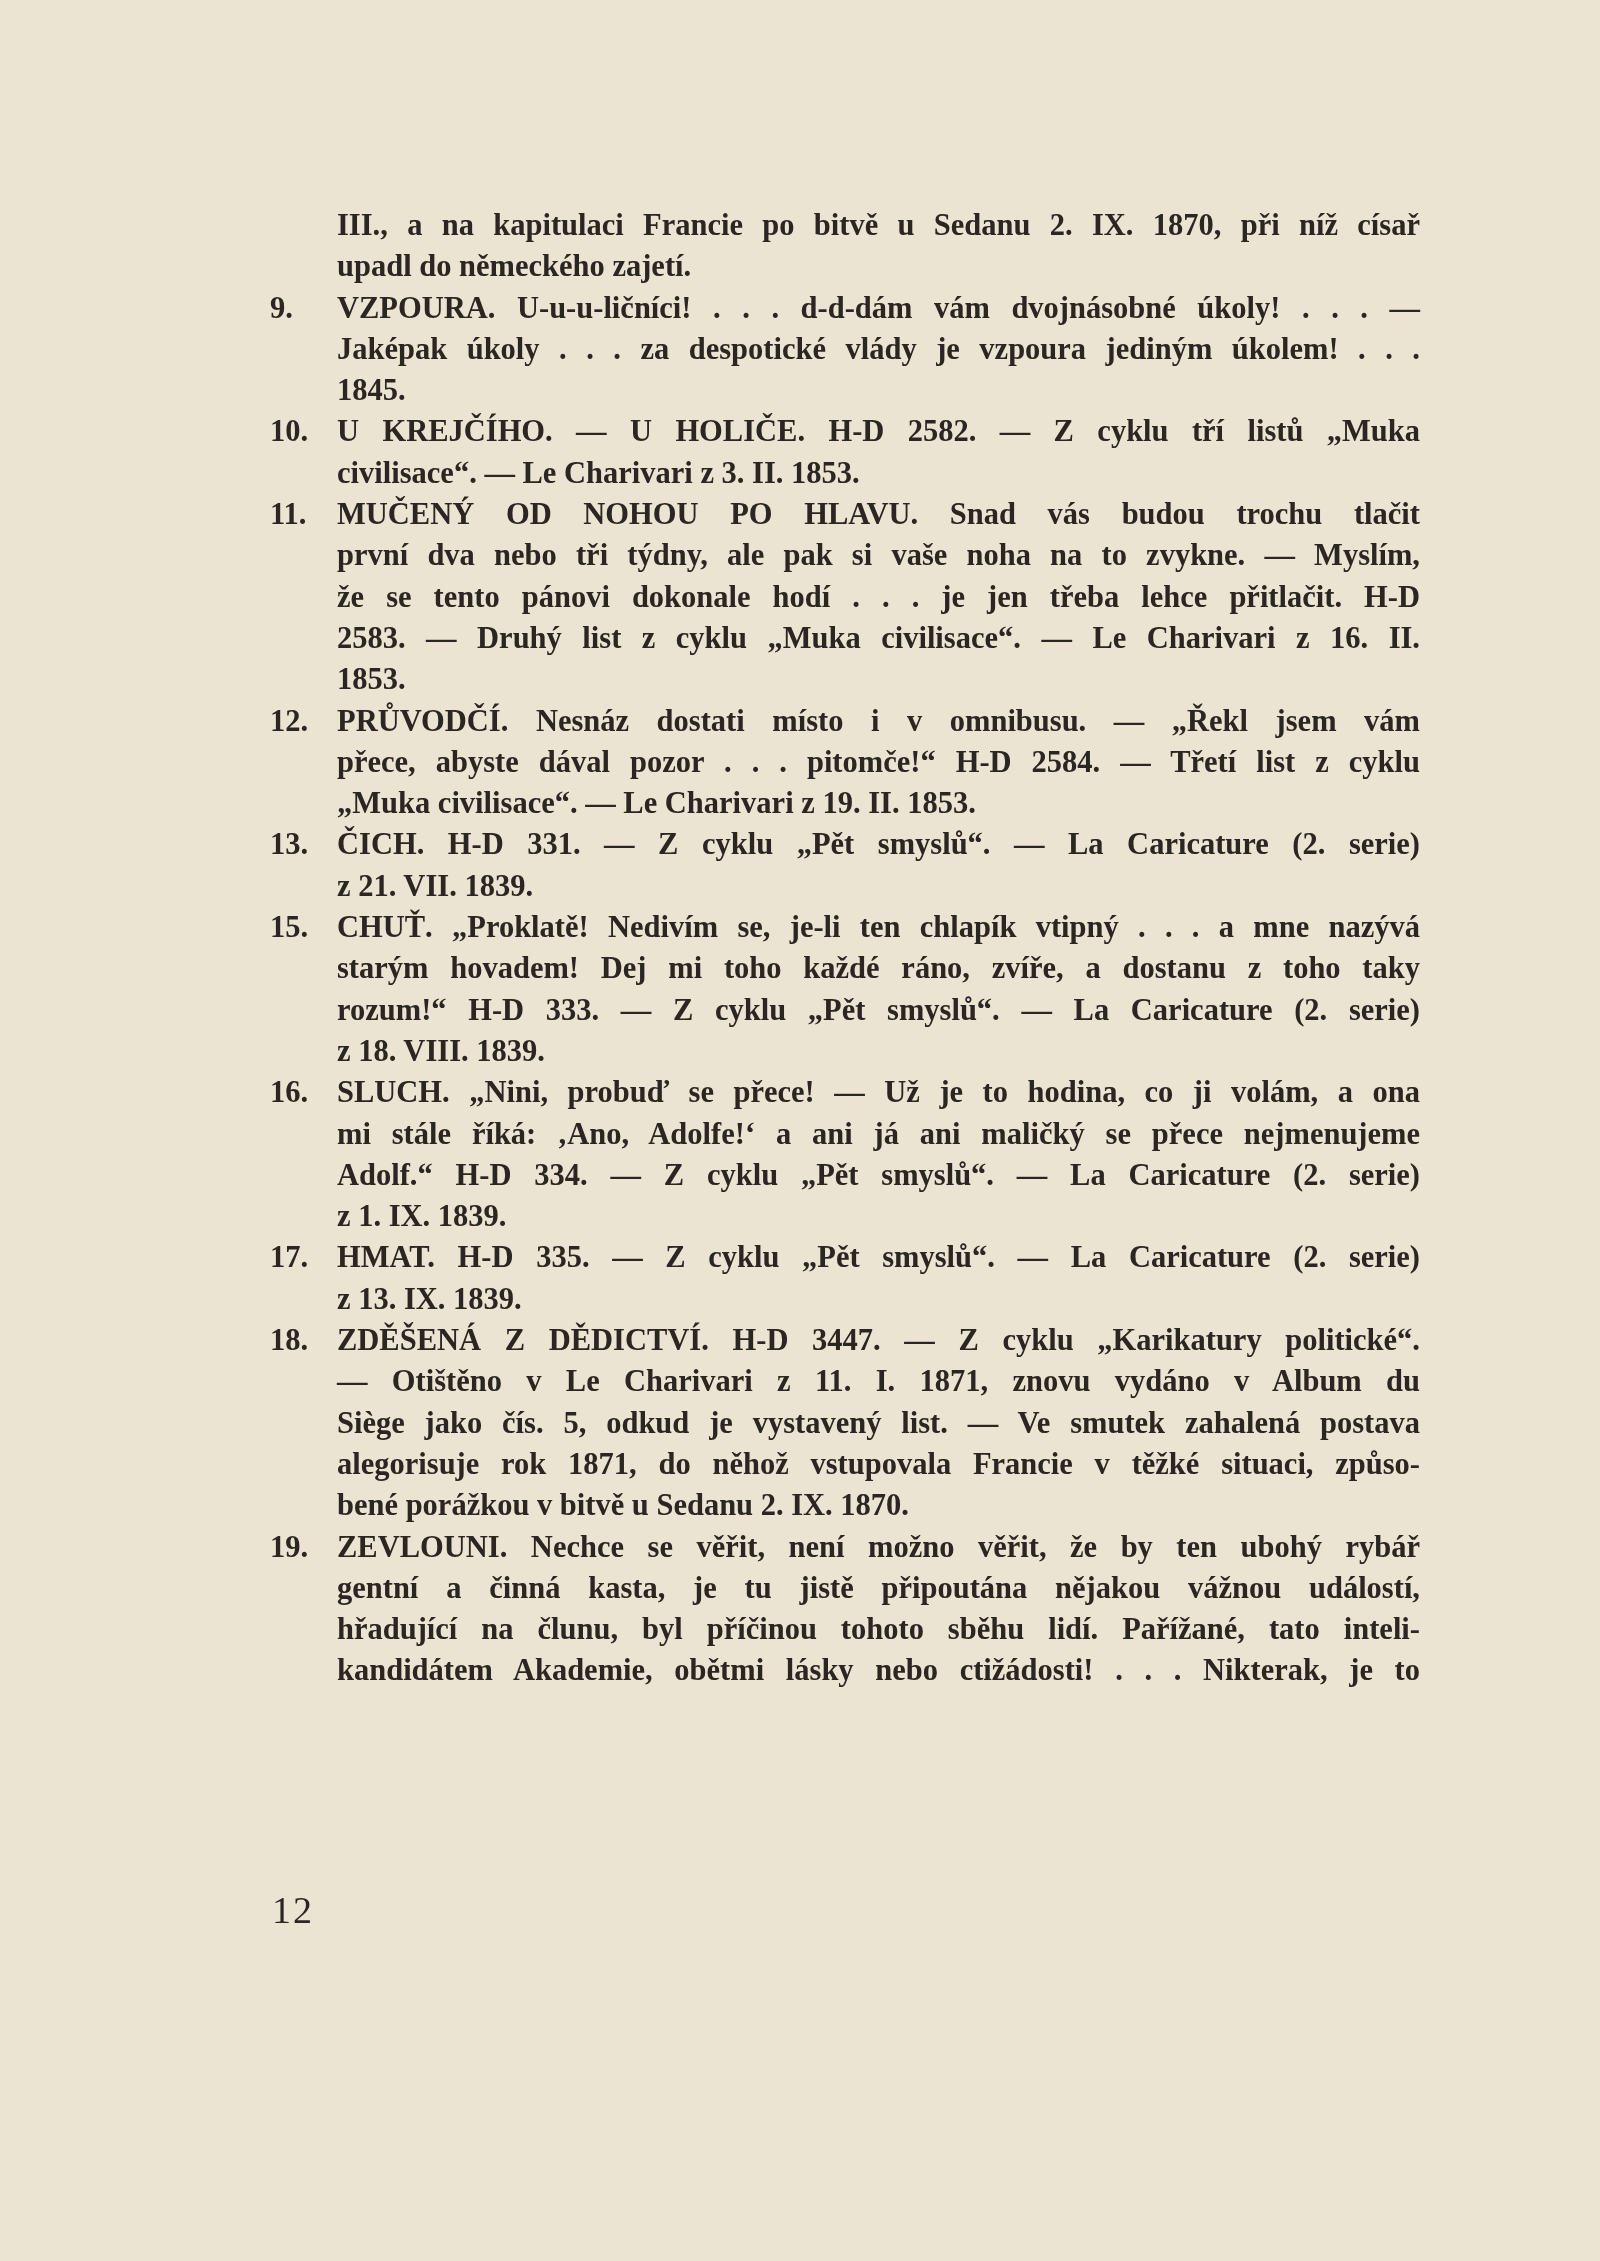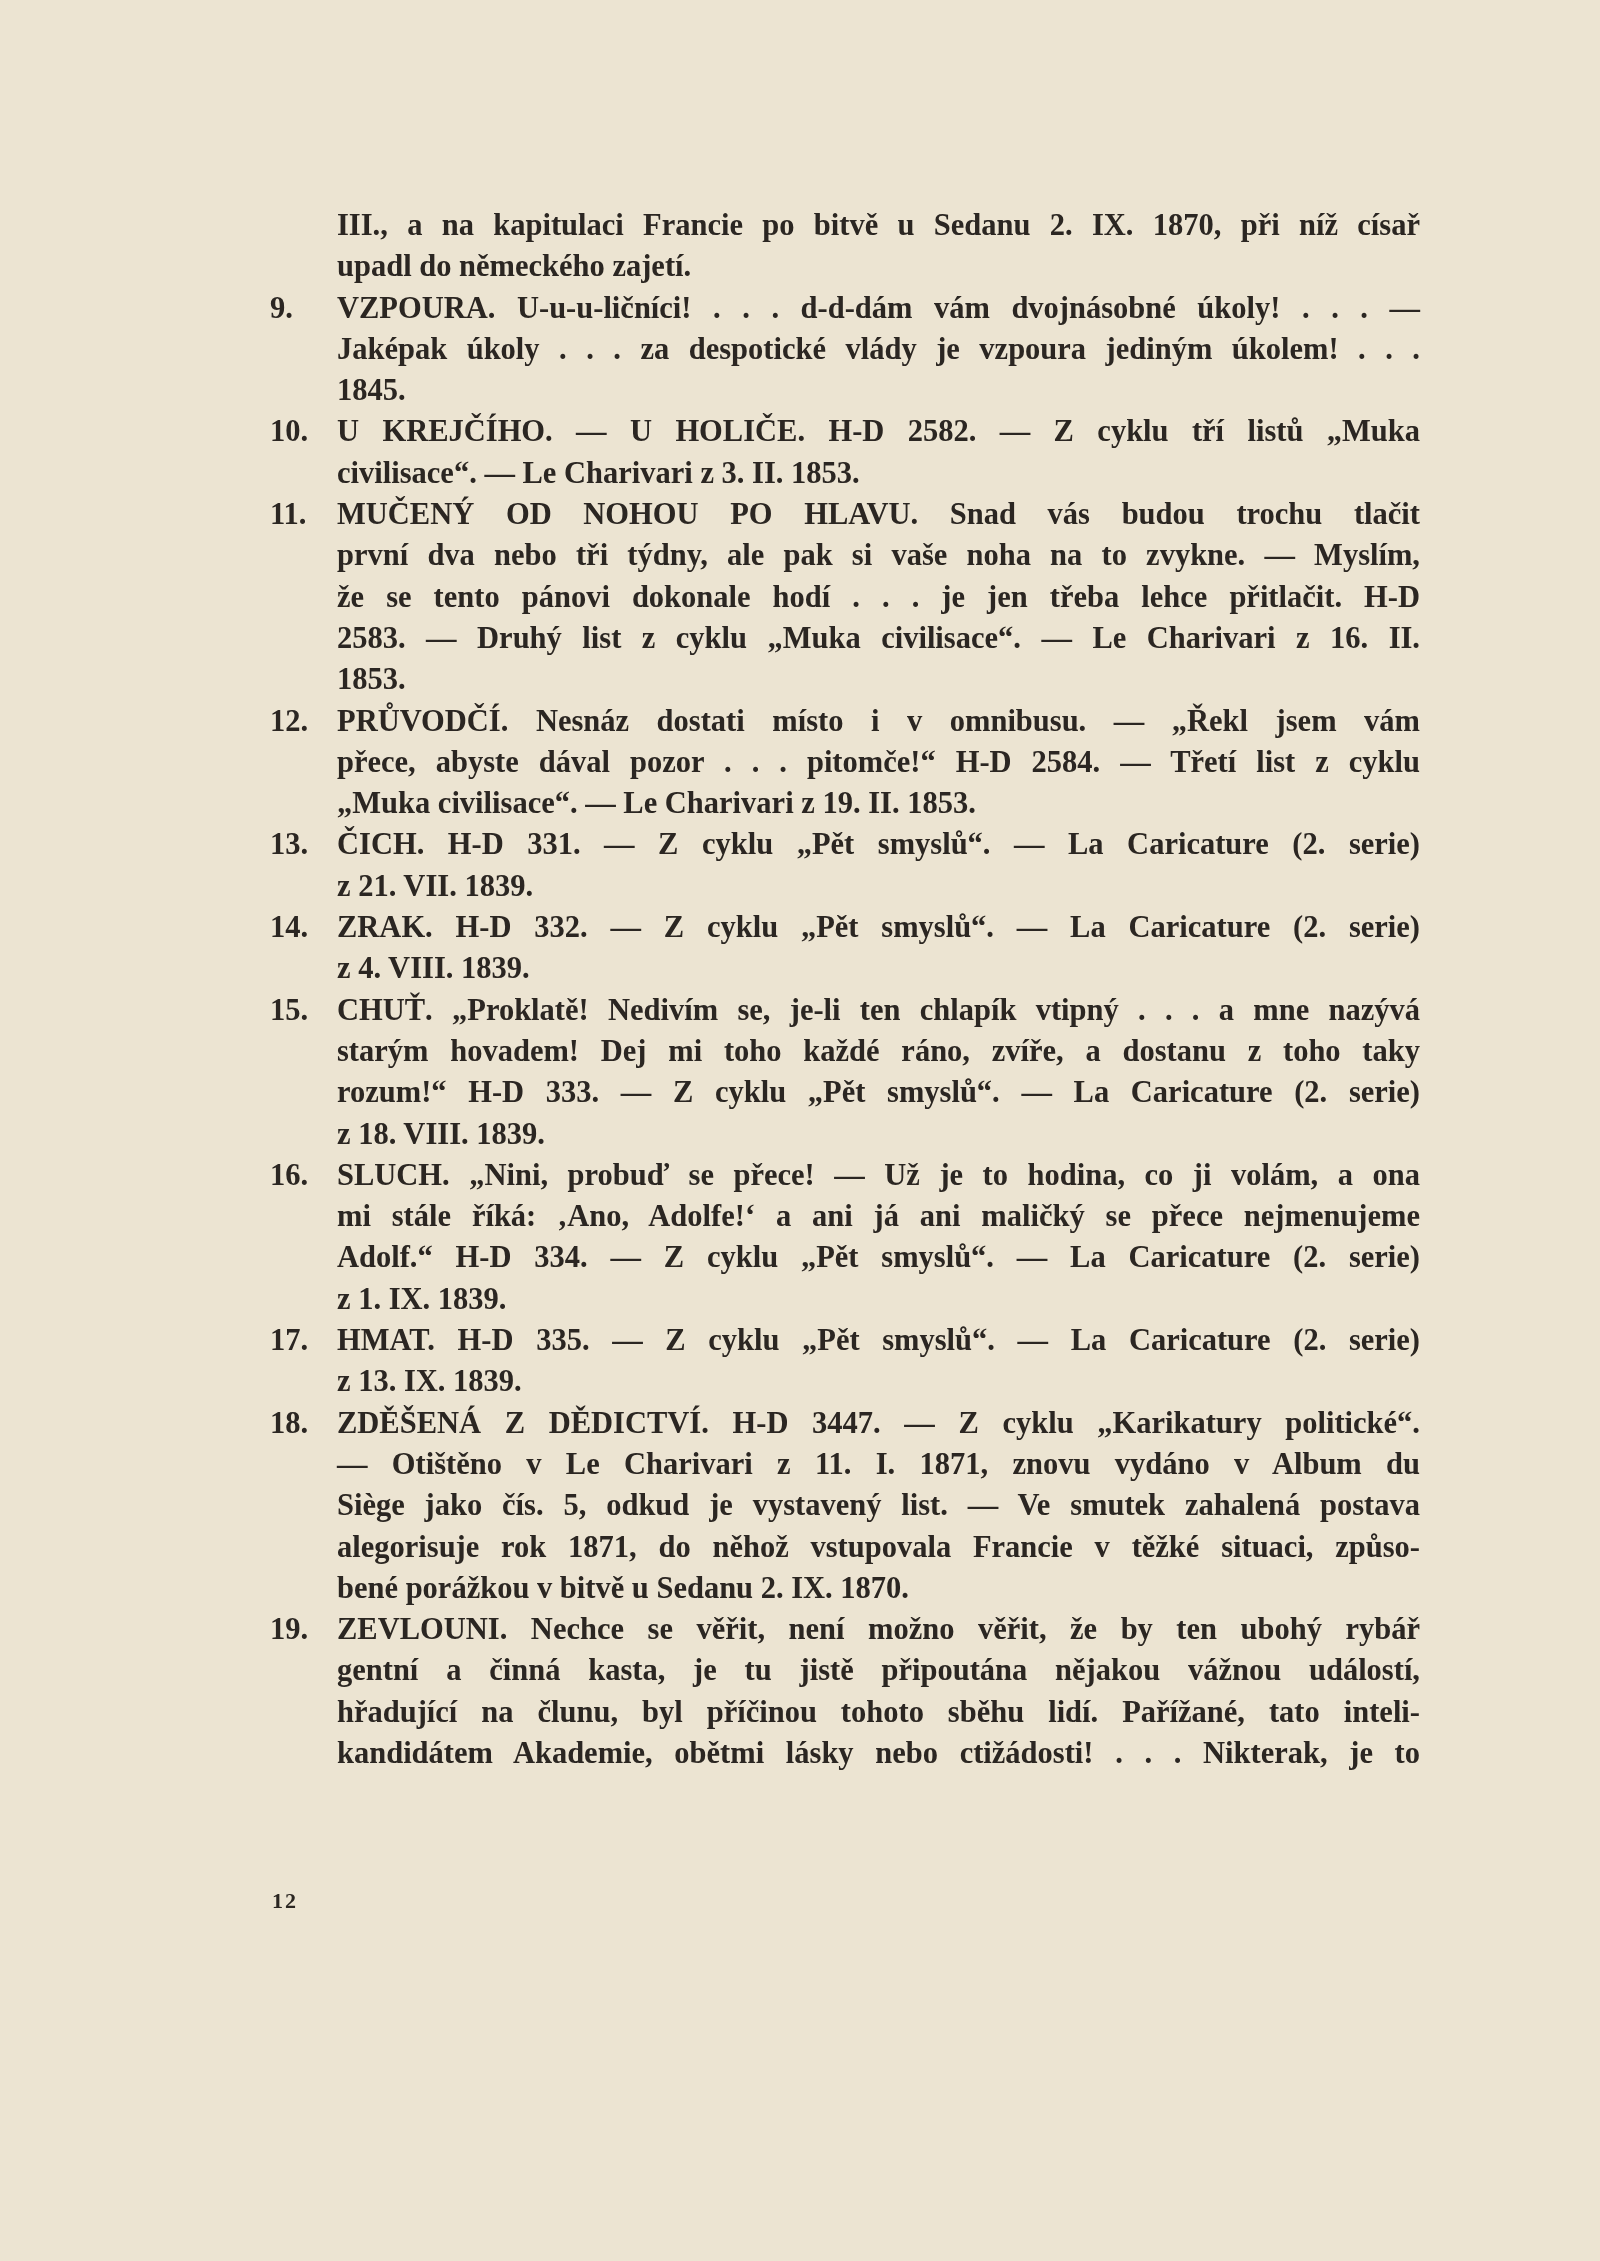--- a/index.html
+++ b/index.html
@@ -23,21 +23,21 @@
     font-size:30.5px;
     line-height:41.3px;
     height:41.3px;
     white-space:nowrap;
     text-align:justify;
     text-align-last:justify;
   }
   .line.last { text-align-last:left; }
   .folio {
     position:absolute; left:272px; top:1888px;
-    font-size:22px; font-weight:bold; letter-spacing:2px;
+    font-size:38px; font-weight:normal; letter-spacing:2px;
   }
 </style>
 </head>
 <body>
 
 <div class="page">
   <div class="entry">
     <span class="line">III., a na kapitulaci Francie po bitvě u Sedanu 2. IX. 1870, při níž císař</span>
     <span class="line last">upadl do německého zajetí.</span>
   </div>
@@ -66,25 +66,20 @@
         <span class="line">PRŮVODČÍ. Nesnáz dostati místo i v omnibusu. — „Řekl jsem vám</span>
         <span class="line">přece, abyste dával pozor . . . pitomče!“ H-D 2584. — Třetí list z cyklu</span>
         <span class="line last">„Muka civilisace“. — Le Charivari z 19. II. 1853.</span>
       </div>
       <div class="entry">
         <span class="num line last">13.</span>
         <span class="line">ČICH. H-D 331. — Z cyklu „Pět smyslů“. — La Caricature (2. serie)</span>
         <span class="line last">z 21. VII. 1839.</span>
       </div>
       <div class="entry">
-        <span class="num line last">14.</span>
-        <span class="line">ZRAK. H-D 332. — Z cyklu „Pět smyslů“. — La Caricature (2. serie)</span>
-        <span class="line last">z 4. VIII. 1839.</span>
-      </div>
-      <div class="entry">
         <span class="num line last">15.</span>
         <span class="line">CHUŤ. „Proklatě! Nedivím se, je-li ten chlapík vtipný . . . a mne nazývá</span>
         <span class="line">starým hovadem! Dej mi toho každé ráno, zvíře, a dostanu z toho taky</span>
         <span class="line">rozum!“ H-D 333. — Z cyklu „Pět smyslů“. — La Caricature (2. serie)</span>
         <span class="line last">z 18. VIII. 1839.</span>
       </div>
       <div class="entry">
         <span class="num line last">16.</span>
         <span class="line">SLUCH. „Nini, probuď se přece! — Už je to hodina, co ji volám, a ona</span>
         <span class="line">mi stále říká: ‚Ano, Adolfe!‘ a ani já ani maličký se přece nejmenujeme</span>

